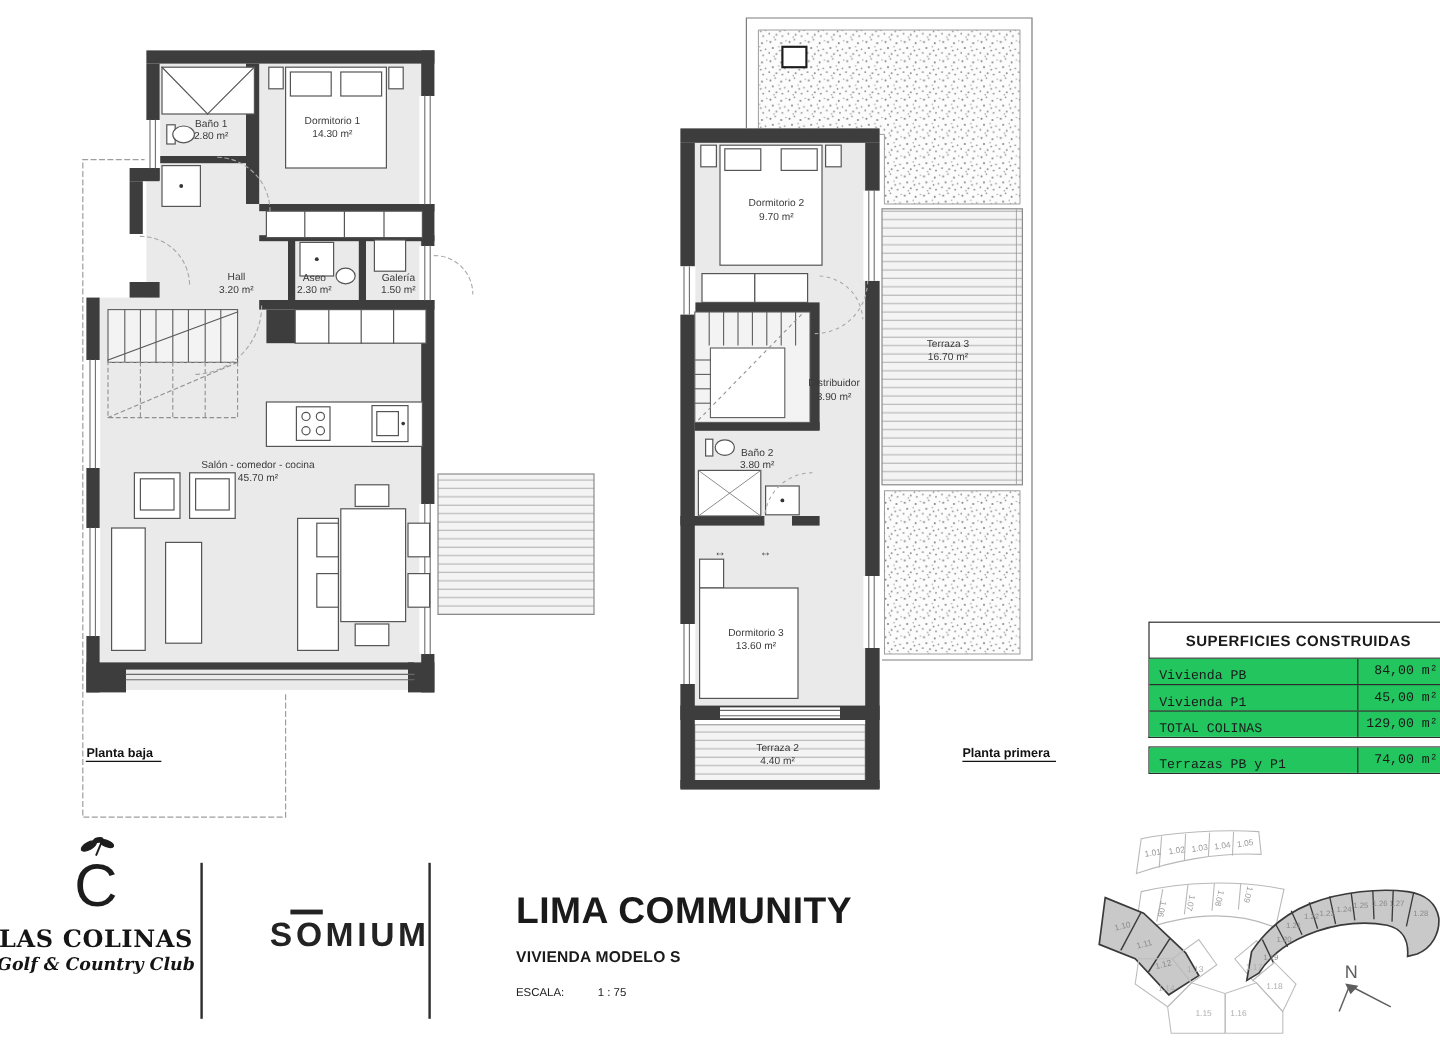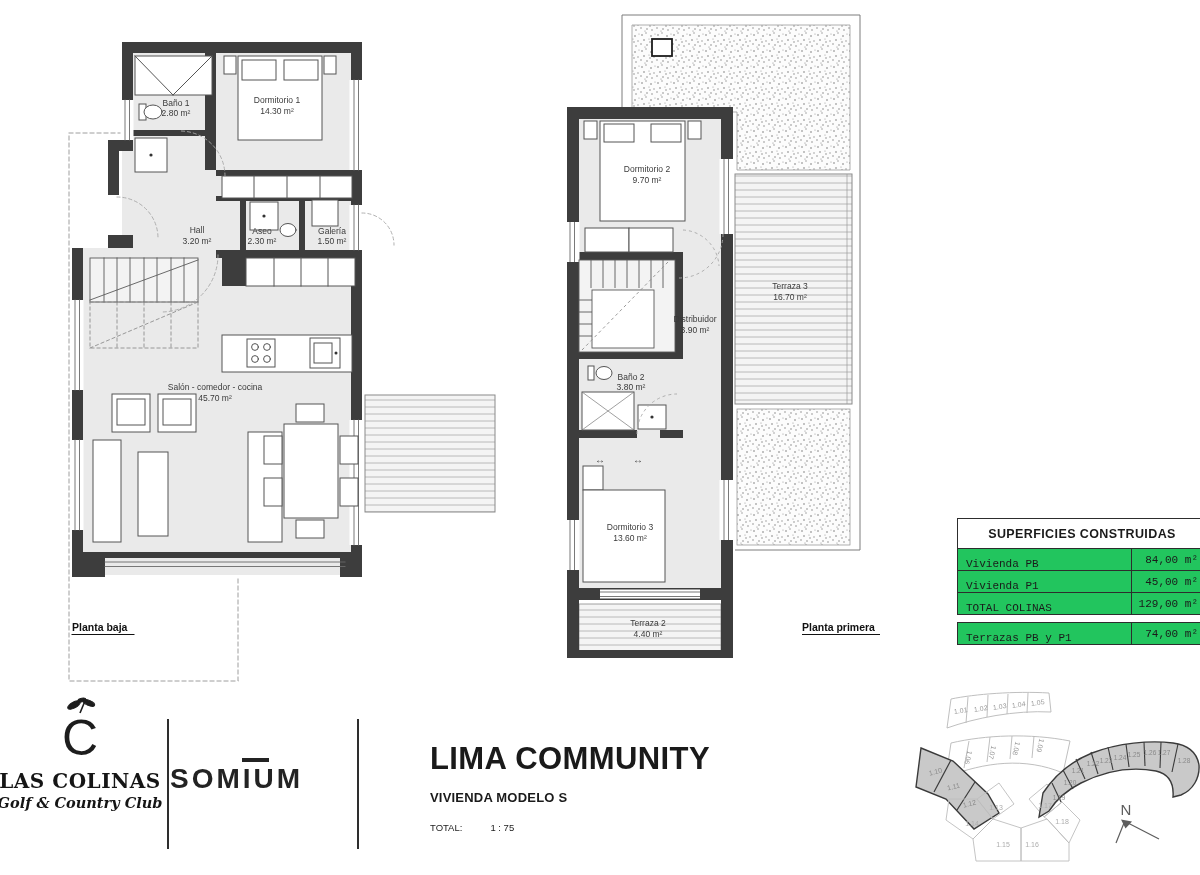--- a/index.html
+++ b/index.html
@@ -26,21 +26,21 @@
   .titleblock h2{margin:13px 0 0 0;font-size:13px;font-weight:bold;letter-spacing:.2px;}
   .scaleline{margin-top:17px;font-size:9.5px;display:flex;gap:28px;color:#222;}
 
   
   .lascolinas{left:-10px;top:697px;width:180px;text-align:center;}
   .lc-name{font-family:"DejaVu Serif", serif;font-weight:bold;font-size:20px;letter-spacing:.5px;
            white-space:nowrap;color:#151515;margin-top:2px;}
   .lc-tag{font-family:"DejaVu Serif", serif;font-weight:bold;font-style:italic;font-size:14.5px;
           white-space:nowrap;color:#151515;margin-top:1px;}
   .vline{width:1.5px;background:#2e2e2e;top:719px;height:130px;}
-  .somium{left:170px;top:757px;width:188px;text-align:left;font-weight:bold;font-size:28px;
+  .somium{left:170px;top:757px;width:188px;text-align:right;font-weight:bold;font-size:28px;
           letter-spacing:3px;color:#232323;}
   .somium .word{display:block;margin-top:6px;}
   .somium .bar{position:absolute;top:1px;left:72px;width:27px;height:3.5px;background:#232323;}
 </style>
 </head>
 <body>
 
 <svg class="abs" style="left:0;top:0" width="1200" height="875" viewBox="0 0 1200 875">
   <defs>
     <pattern id="deck" width="10" height="7" patternUnits="userSpaceOnUse">
@@ -469,21 +469,21 @@
       <span class="lbl">Terrazas PB y P1</span>
       <span class="val">74,00 m²</span>
     </div>
   </div>
 </div>
 
 <div class="abs titleblock">
   <h1>LIMA COMMUNITY</h1>
   <h2>VIVIENDA MODELO S</h2>
   <div class="scaleline">
-    <span>TOTAL:</span>
+    <span>ESCALA:</span>
     <span>1 : 75</span>
   </div>
 </div>
 
 <div class="abs lascolinas">
   <svg width="180" height="66" viewBox="0 0 180 66">
     <g stroke="#1d1d1d" fill="#1d1d1d">
       <line x1="90" y1="16" x2="95" y2="4" stroke-width="1.6"></line>
       <ellipse cx="84" cy="8" rx="7" ry="3" transform="rotate(-28 84 8)"></ellipse>
       <ellipse cx="99" cy="6" rx="6" ry="2.6" transform="rotate(22 99 6)"></ellipse>

